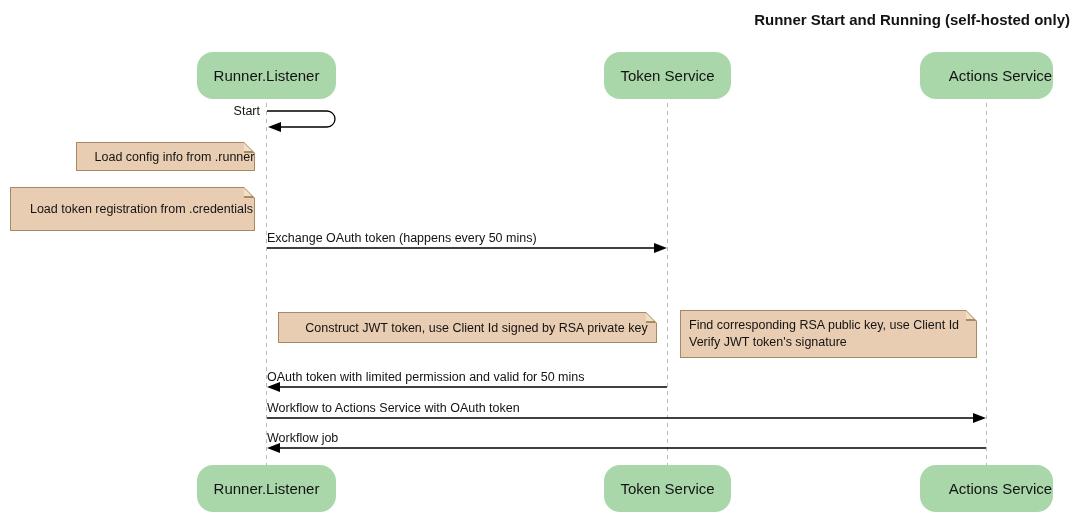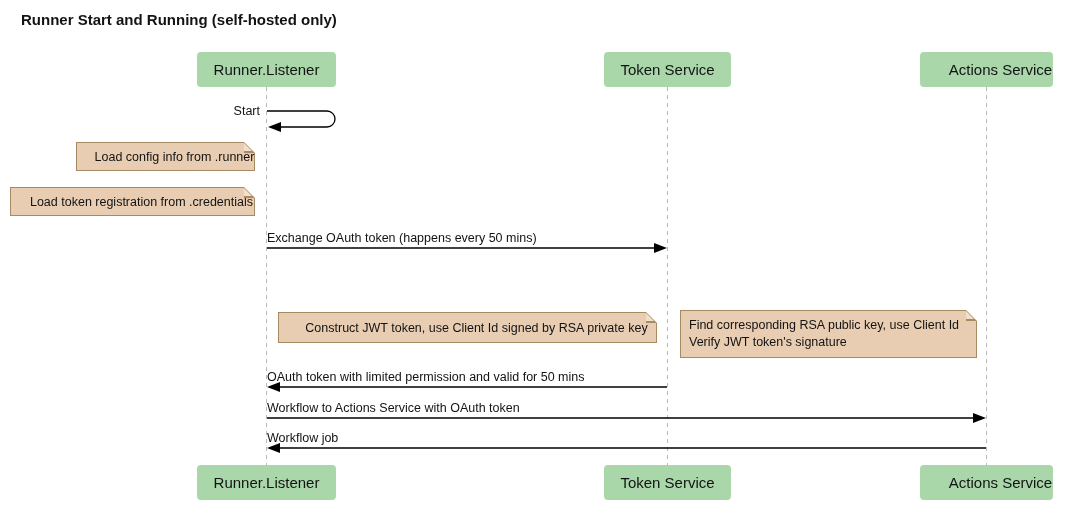--- a/index.html
+++ b/index.html
@@ -9,30 +9,30 @@
     --lifeline:#b9b9b9;
     --arrow:#000000;
     --text:#131313;
     --page-bg:#ffffff;
   }
   *{margin:0;padding:0;box-sizing:border-box;}
   html,body{background:var(--page-bg);}
   body{font-family:"Liberation Sans", sans-serif;color:var(--text);}
   .stage{position:relative;width:1070px;height:525px;background:var(--page-bg);overflow:hidden;}
 
-  .title{position:absolute;top:11px;left:0;width:100%;text-align:left;
+  .title{position:absolute;top:11px;left:0;width:100%;text-align:right;
          font-size:15px;font-weight:bold;color:var(--text);padding-left:21px;}
 
   .links{position:absolute;top:0;left:0;}
   .lifeline{stroke:var(--lifeline);stroke-width:1;stroke-dasharray:4 4;}
   .msg-line{stroke:var(--arrow);stroke-width:1.3;fill:none;}
   .arrow-head{fill:var(--arrow);stroke:none;}
 
-  .participant{position:absolute;height:35px;background:var(--participant-fill);
-               border-radius:4px;display:flex;align-items:center;justify-content:center;
+  .participant{position:absolute;height:47px;background:var(--participant-fill);
+               border-radius:16px;display:flex;align-items:center;justify-content:center;
                font-size:15px;color:var(--text);}
   .row-top{top:52px;}
   .row-bottom{top:465px;}
   .p-runner{left:197px;width:139px;}
   .p-token{left:604px;width:127px;}
   .p-actions{left:920px;width:133px;padding-left:28px;}
 
   .msg-label{position:absolute;font-size:12.5px;height:16px;line-height:16px;
              text-align:left;white-space:nowrap;color:var(--text);}
   .m-start{left:185px;top:103px;width:75px;text-align:right;}
@@ -42,21 +42,21 @@
   .m-workflow{left:267px;top:430px;width:720px;}
 
   .note{position:absolute;background:var(--note-fill);border:1px solid var(--note-border);
         font-size:12.5px;display:flex;align-items:center;justify-content:center;
         white-space:nowrap;color:var(--text);padding-left:18px;}
   .note::before{content:"";position:absolute;top:-1px;right:-1px;width:0;height:0;
         border-top:11px solid var(--page-bg);border-left:11px solid var(--note-border);}
   .note::after{content:"";position:absolute;top:0;right:2px;width:0;height:0;
         border-top:8px solid transparent;border-left:8px solid #f1dfc8;}
   .n-config{left:76px;top:142px;width:179px;height:29px;}
-  .n-cred{left:10px;top:187px;width:245px;height:29px;}
+  .n-cred{left:10px;top:187px;width:245px;height:44px;}
   .n-jwt{left:278px;top:264px;width:379px;height:31px;margin-top:48px;}
   .n-rsa{left:680px;top:310px;width:297px;height:48px;flex-direction:column;
          align-items:flex-start;justify-content:center;padding-left:8px;line-height:17px;}
 </style>
 </head>
 <body>
 
 <div class="stage">
 
   <div class="title">Runner Start and Running (self-hosted only)</div>

